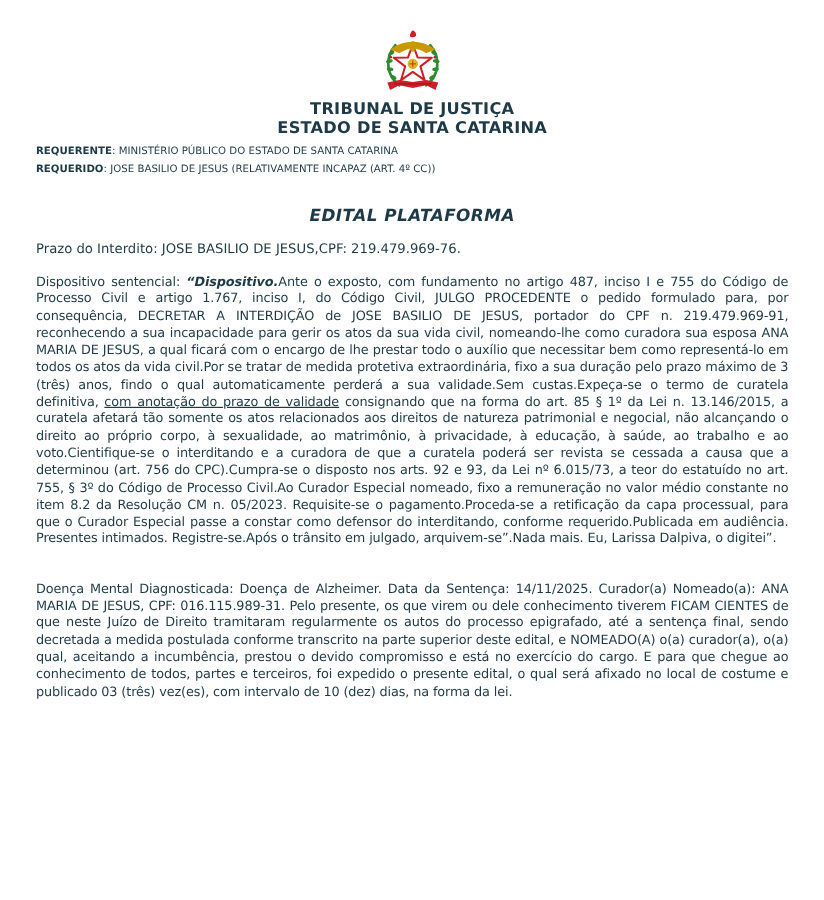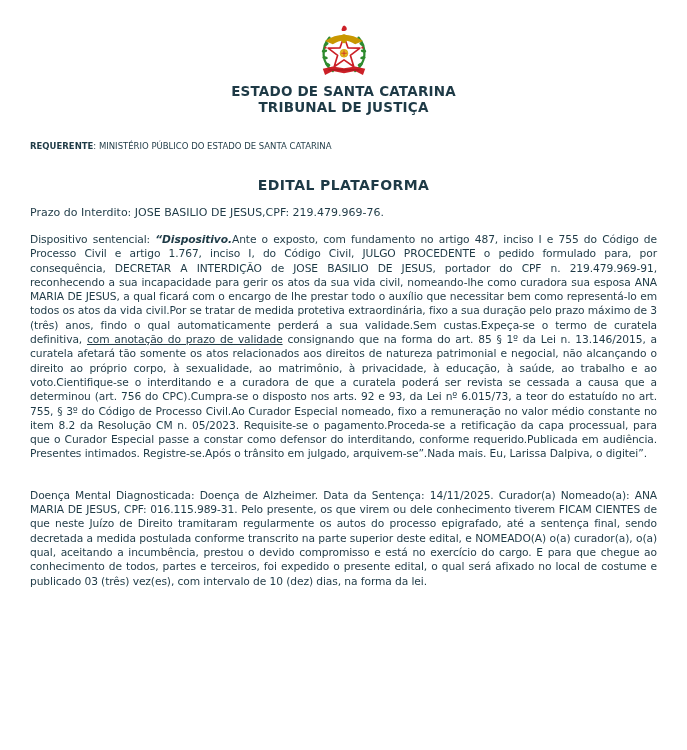--- a/index.html
+++ b/index.html
@@ -13,24 +13,24 @@
   .page { padding: 22px 30px 0 30px; }
 
   .doc-header { text-align: center; }
   .emblem { display: inline-block; line-height: 0; }
   .emblem svg { width: 56px; height: 58px; }
   .org-line { font-weight: bold; font-size: 13.5px; line-height: 15.5px; letter-spacing: .2px; }
   .address { font-size: 8px; line-height: 10px; margin-top: 4px; }
 
   .case-title { font-size: 12.5px; font-weight: bold; margin: 14px 0 0 0; }
   .party { font-size: 8.5px; line-height: 10px; }
-  .party.first { margin-top: 26px; }
+  .party.first { margin-top: 6px; }
   .party + .party { margin-top: 5px; }
 
-  .edital-title { text-align: center; font-size: 14px; font-weight: bold; margin: 26px 0 0 0; letter-spacing: .4px; }
+  .edital-title { text-align: center; font-size: 14px; font-weight: bold; margin: 26px 0 0 0; letter-spacing: .4px; font-style: italic; }
 
   .field { font-size: 11px; line-height: 13px; margin: 0; }
   .field.juiz  { margin-top: 22px; }
   .field.prazo { margin-top: 16px; }
   .field.nome  { margin-top: 13px; }
 
   .b  { font-weight: bold; }
   .i  { }
   .bi { font-weight: bold; font-style: italic; }
   .u  { text-decoration: underline; }
@@ -73,26 +73,27 @@
 
         <path d="M16,34 Q50,12 84,34 L70,40 Q50,26 30,40 Z" fill="#c99700"></path>
         <ellipse cx="50" cy="30" rx="5" ry="8" fill="#c99700"></ellipse>
 
         <path d="M46,12 Q49,2 54,9 Q57,15 51,16 Q44,17 46,12 Z" fill="#cc2027"></path>
 
         <path d="M12,84 L30,80 L50,83 L70,80 L88,84 L84,95 L70,88 L50,92 L30,88 L16,95 Z" fill="#cc2027"></path>
         <path d="M22,86 L78,86" stroke="#8e1217" stroke-width="1.2"></path>
       </svg>
     </span>
+    <div class="org-line">TRIBUNAL DE JUSTIÇA</div>
     <div class="org-line">ESTADO DE SANTA CATARINA</div>
-    <div class="org-line">TRIBUNAL DE JUSTIÇA</div>
   </header>
 
 
   <div class="party first"><span class="b">REQUERENTE</span><span>: MINISTÉRIO PÚBLICO DO ESTADO DE SANTA CATARINA</span></div>
+  <div class="party"><span class="b">REQUERIDO</span><span>: JOSE BASILIO DE JESUS (RELATIVAMENTE INCAPAZ (ART. 4º CC))</span></div>
 
   <h2 class="edital-title">EDITAL PLATAFORMA</h2>
 
 
 
   <p class="field nome"><span>Prazo do Interdito: </span><span class="i">JOSE BASILIO DE JESUS,</span><span>CPF: 219.479.969-76.</span></p>
 
   <p class="par"><span>Dispositivo sentencial: </span><span class="bi">“Dispositivo.</span><span class="i">Ante o exposto, com fundamento no artigo 487, inciso I e 755 do Código de Processo Civil e artigo 1.767, inciso I, do Código Civil, JULGO PROCEDENTE o pedido formulado para, por consequência, DECRETAR A INTERDIÇÃO de JOSE BASILIO DE JESUS, portador do CPF n. 219.479.969-91, reconhecendo a sua incapacidade para gerir os atos da sua vida civil, nomeando-lhe como curadora sua esposa ANA MARIA DE JESUS, a qual ficará com o encargo de lhe prestar todo o auxílio que necessitar bem como representá-lo em todos os atos da vida civil.Por se tratar de medida protetiva extraordinária, fixo a sua duração pelo prazo máximo de 3 (três) anos, findo o qual automaticamente perderá a sua validade.Sem custas.Expeça-se o termo de curatela definitiva, </span><span class="i u">com anotação do prazo de validade</span><span class="i"> consignando que na forma do art. 85 § 1º da Lei n. 13.146/2015, a curatela afetará tão somente os atos relacionados aos direitos de natureza patrimonial e negocial, não alcançando o direito ao próprio corpo, à sexualidade, ao matrimônio, à privacidade, à educação, à saúde, ao trabalho e ao voto.Cientifique-se o interditando e a curadora de que a curatela poderá ser revista se cessada a causa que a determinou (art. 756 do CPC).Cumpra-se o disposto nos arts. 92 e 93, da Lei nº 6.015/73, a teor do estatuído no art. 755, § 3º do Código de Processo Civil.Ao Curador Especial nomeado, fixo a remuneração no valor médio constante no item 8.2 da Resolução CM n. 05/2023. Requisite-se o pagamento.Proceda-se a retificação da capa processual, para que o Curador Especial passe a constar como defensor do interditando, conforme requerido.Publicada em audiência. Presentes intimados. Registre-se.Após o trânsito em julgado, arquivem-se”.Nada mais. Eu, Larissa Dalpiva, o digitei”.</span></p>
 
   <p class="par last">Doença Mental Diagnosticada: Doença de Alzheimer. Data da Sentença: 14/11/2025. Curador(a) Nomeado(a): ANA MARIA DE JESUS, CPF: 016.115.989-31. Pelo presente, os que virem ou dele conhecimento tiverem FICAM CIENTES de que neste Juízo de Direito tramitaram regularmente os autos do processo epigrafado, até a sentença final, sendo decretada a medida postulada conforme transcrito na parte superior deste edital, e NOMEADO(A) o(a) curador(a), o(a) qual, aceitando a incumbência, prestou o devido compromisso e está no exercício do cargo. E para que chegue ao conhecimento de todos, partes e terceiros, foi expedido o presente edital, o qual será afixado no local de costume e publicado 03 (três) vez(es), com intervalo de 10 (dez) dias, na forma da lei.</p>

